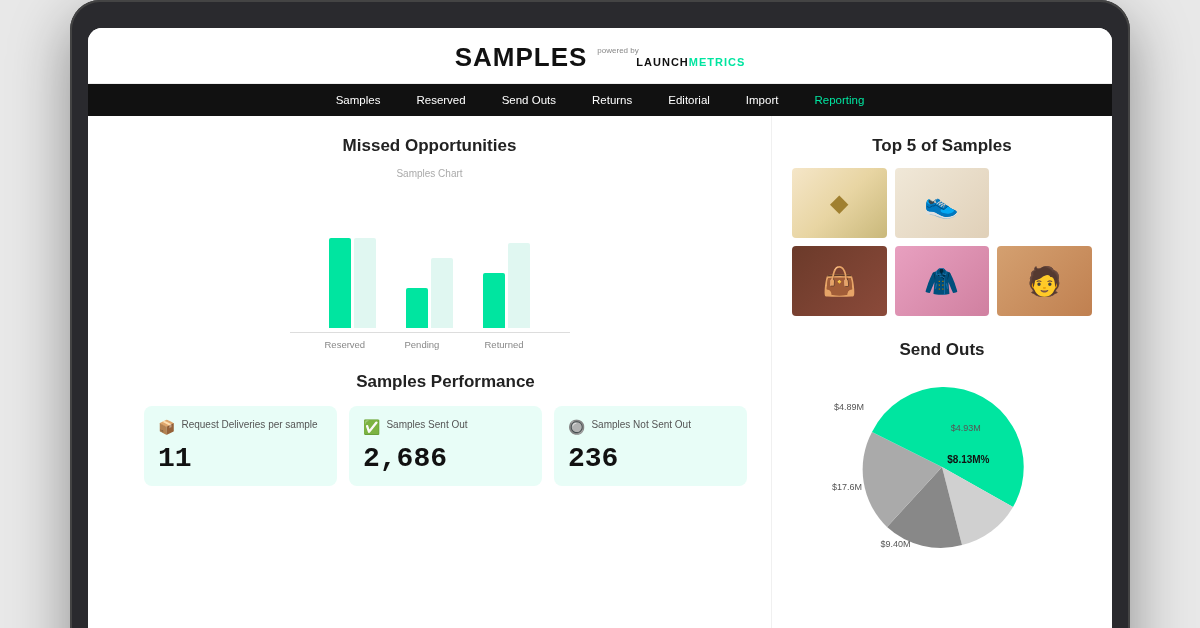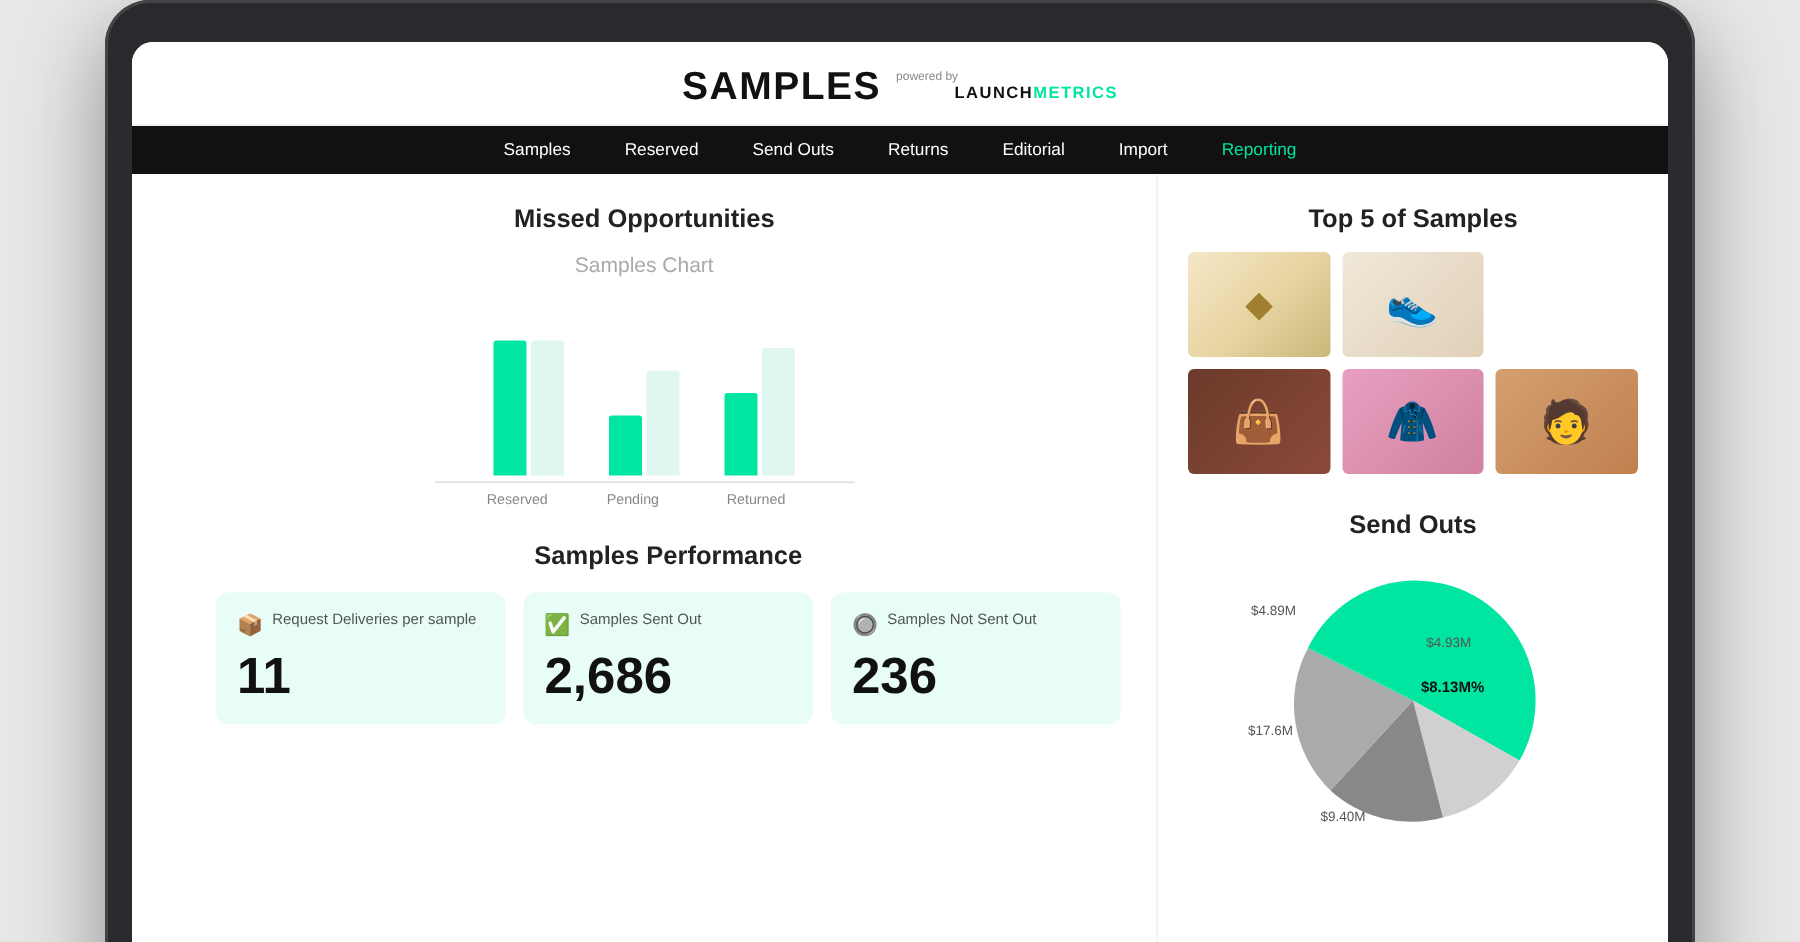--- a/index.html
+++ b/index.html
@@ -115,24 +115,24 @@
       margin-bottom: 12px;
     }
 
     
     .chart-container {
       margin: 0 auto;
       width: 280px;
     }
 
     .chart-label {
-      font-size: 14px;
+      font-size: 10px;
       color: #aaa;
       text-align: center;
-      margin-bottom: 8px;
+      margin-bottom: 24px;
     }
 
     .chart-area {
       display: flex;
       align-items: flex-end;
       justify-content: center;
       gap: 30px;
       height: 130px;
       padding-bottom: 4px;
       border-bottom: 1px solid #ddd;
@@ -203,23 +203,24 @@
       margin-top: 1px;
     }
 
     .metric-label {
       font-size: 10px;
       color: #555;
       line-height: 1.3;
     }
 
     .metric-value {
-      font-size: 34px;
+      font-size: 28px;
       font-weight: 700;
       color: #111;
+      font-family: Liberation Mono, monospace;
     }
 
     
     .top5-grid {
       display: grid;
       grid-template-columns: 1fr 1fr 1fr;
       gap: 8px;
       margin-top: 10px;
     }
 

